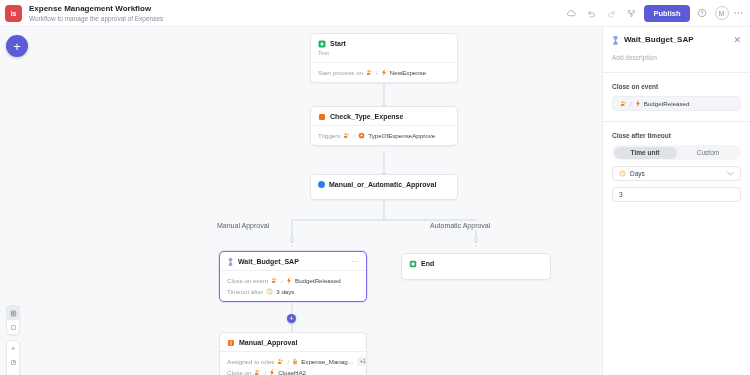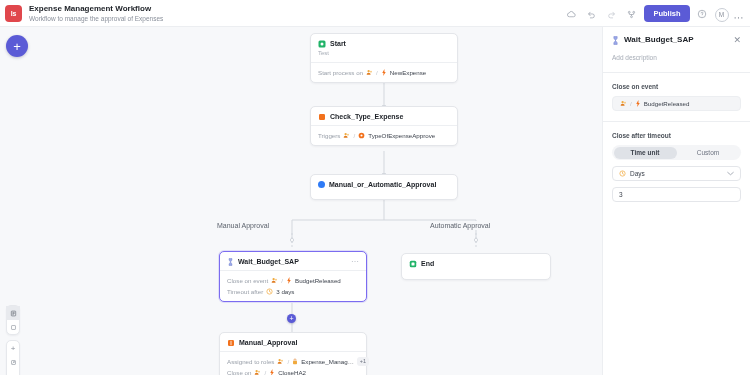--- a/index.html
+++ b/index.html
@@ -23,21 +23,21 @@
     background: #e0474c; border-radius: 4px;
     color: #fff; font-size: 7px; font-weight: bold;
     display: flex; align-items: center; justify-content: center;
     letter-spacing: -0.2px;
   }
   .title-block { display: flex; flex-direction: column; justify-content: center; }
   .title-main { font-size: 8px; font-weight: bold; color: #1c2026; line-height: 10px; }
   .title-sub { font-size: 6.5px; color: #8a909b; line-height: 9px; }
 
   .header-actions {
-    margin-left: auto; display: flex; align-items: flex-end; gap: 5px; padding-right: 6px;
+    margin-left: auto; display: flex; align-items: center; gap: 5px; padding-right: 6px;
   }
   .hicon {
     width: 15px; height: 15px; border-radius: 4px;
     display: flex; align-items: center; justify-content: center;
     color: #9aa0ab;
   }
   .hicon svg { display: block; }
   .publish-btn {
     background: #5b5bd6; color: #fff; font-size: 7.5px; font-weight: bold;
     border: none; border-radius: 4px; padding: 4px 9px; cursor: pointer;

